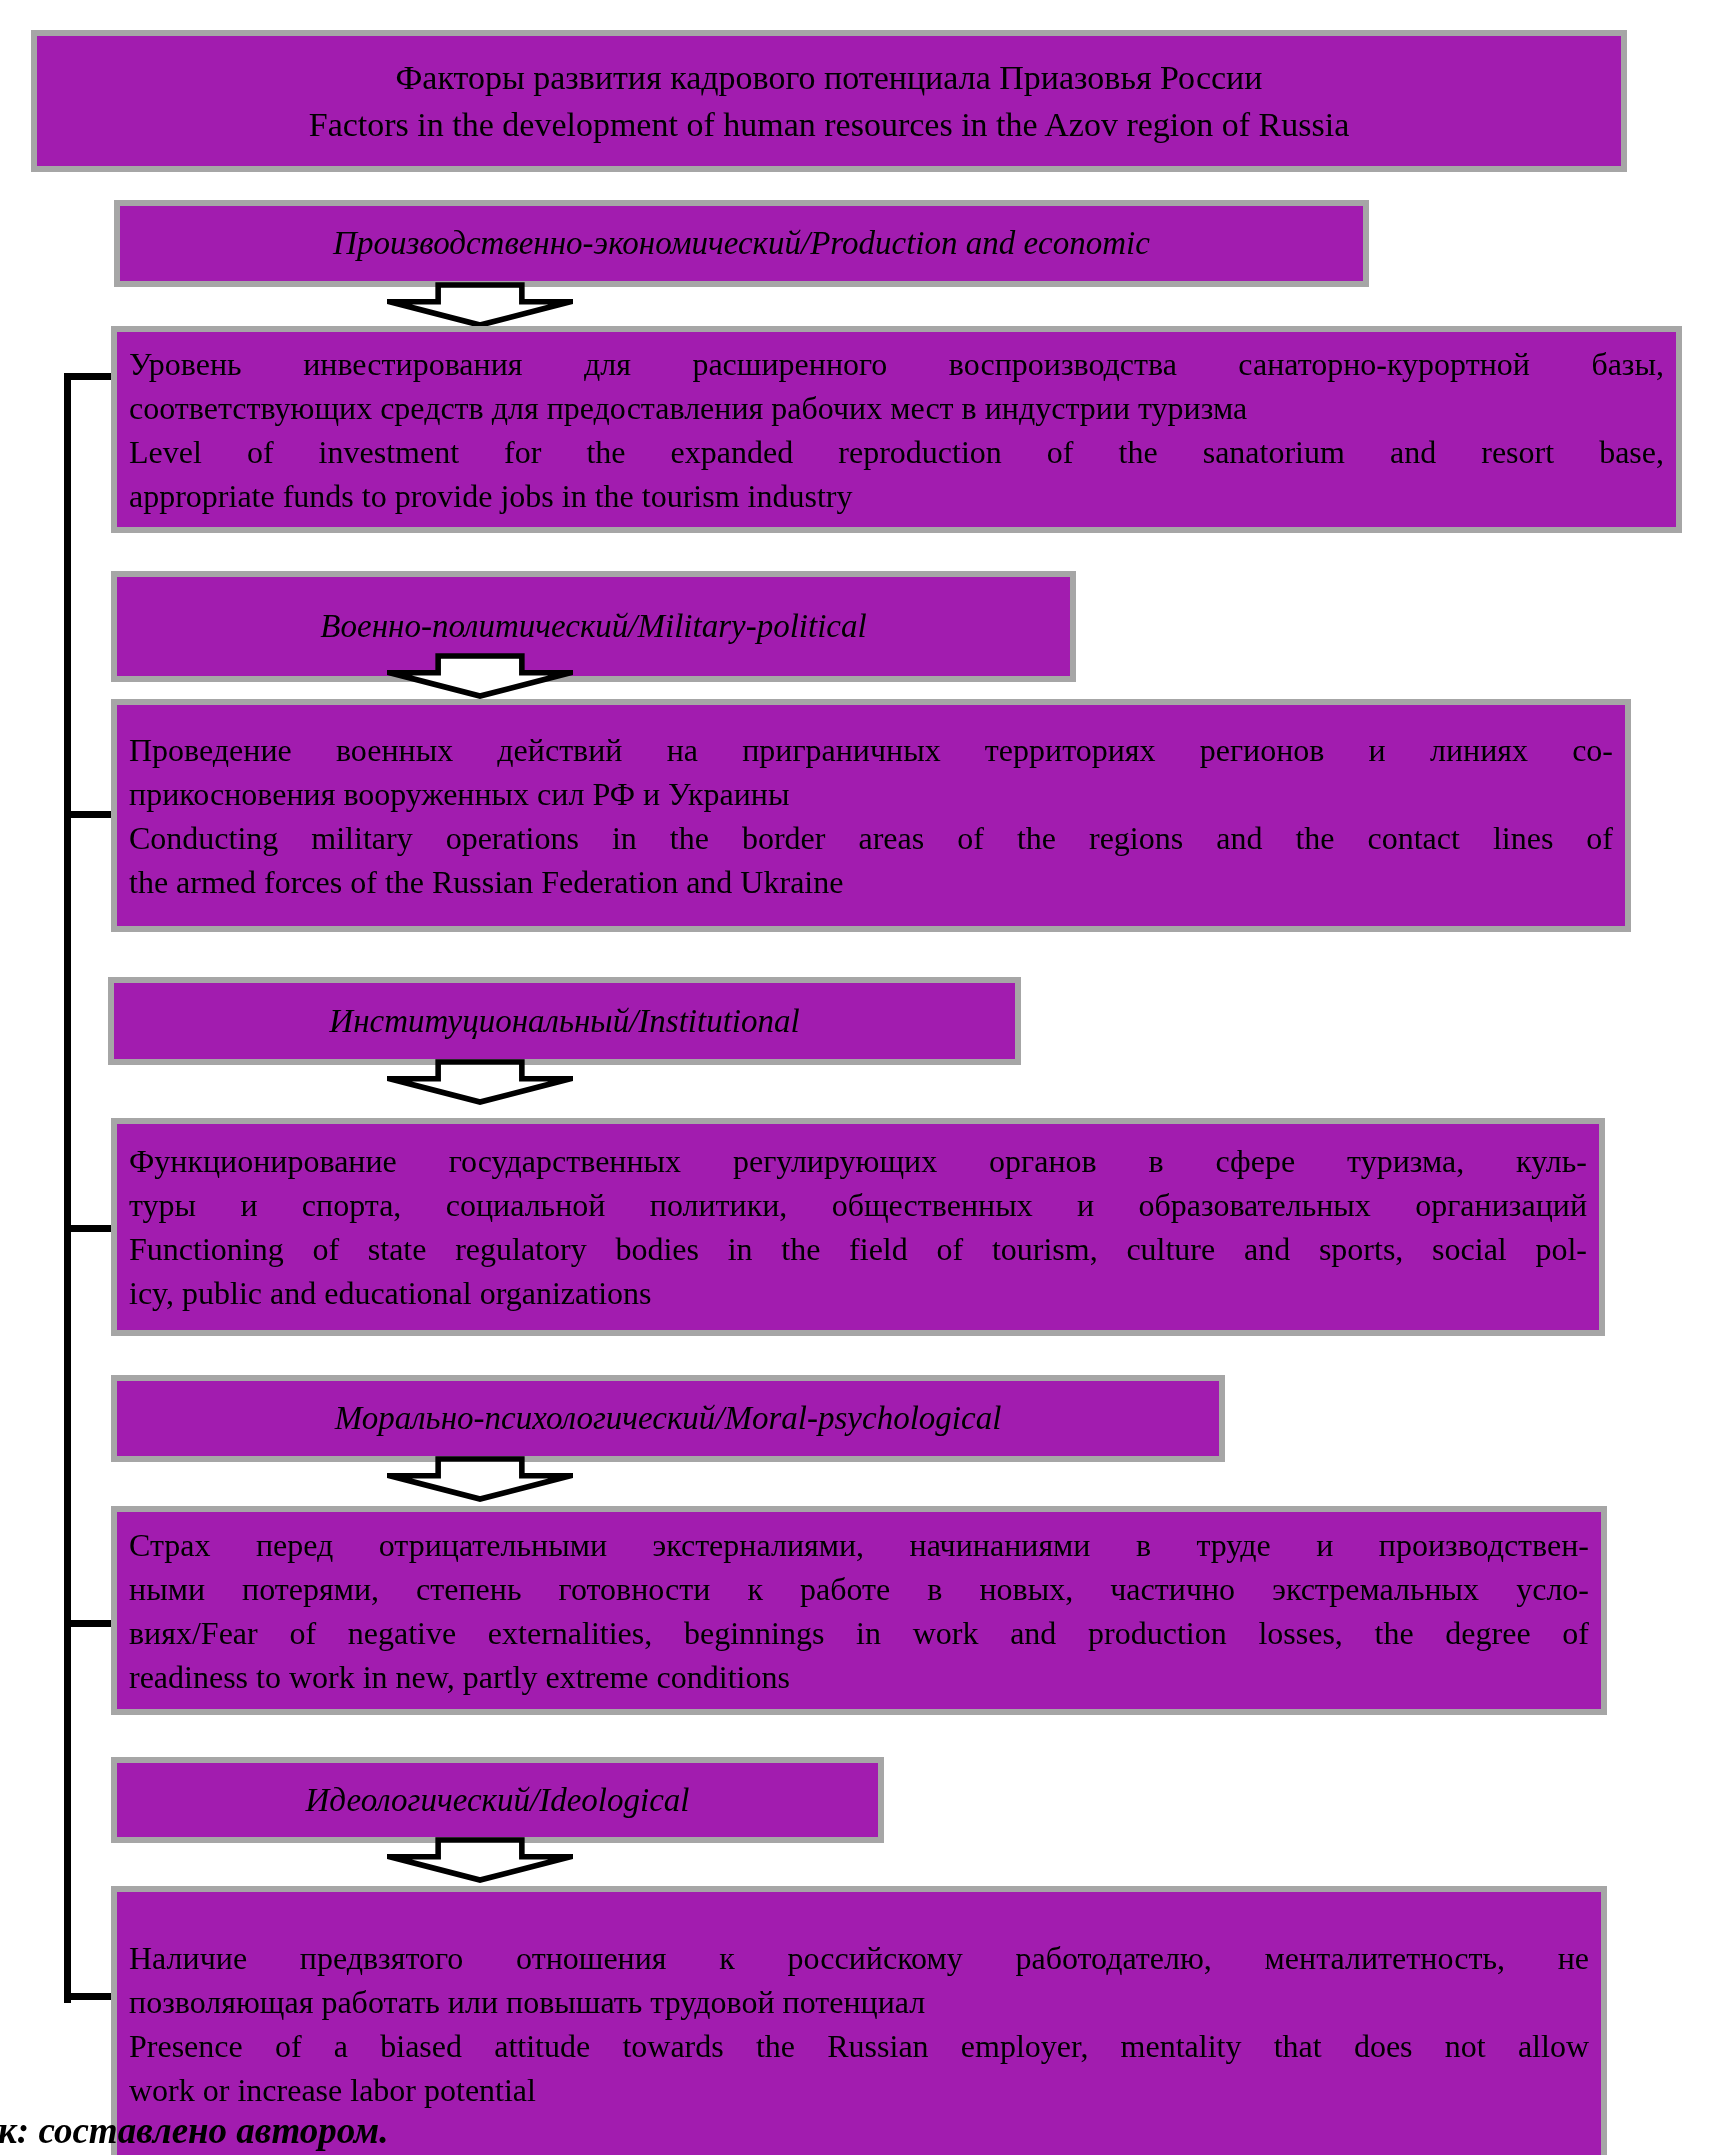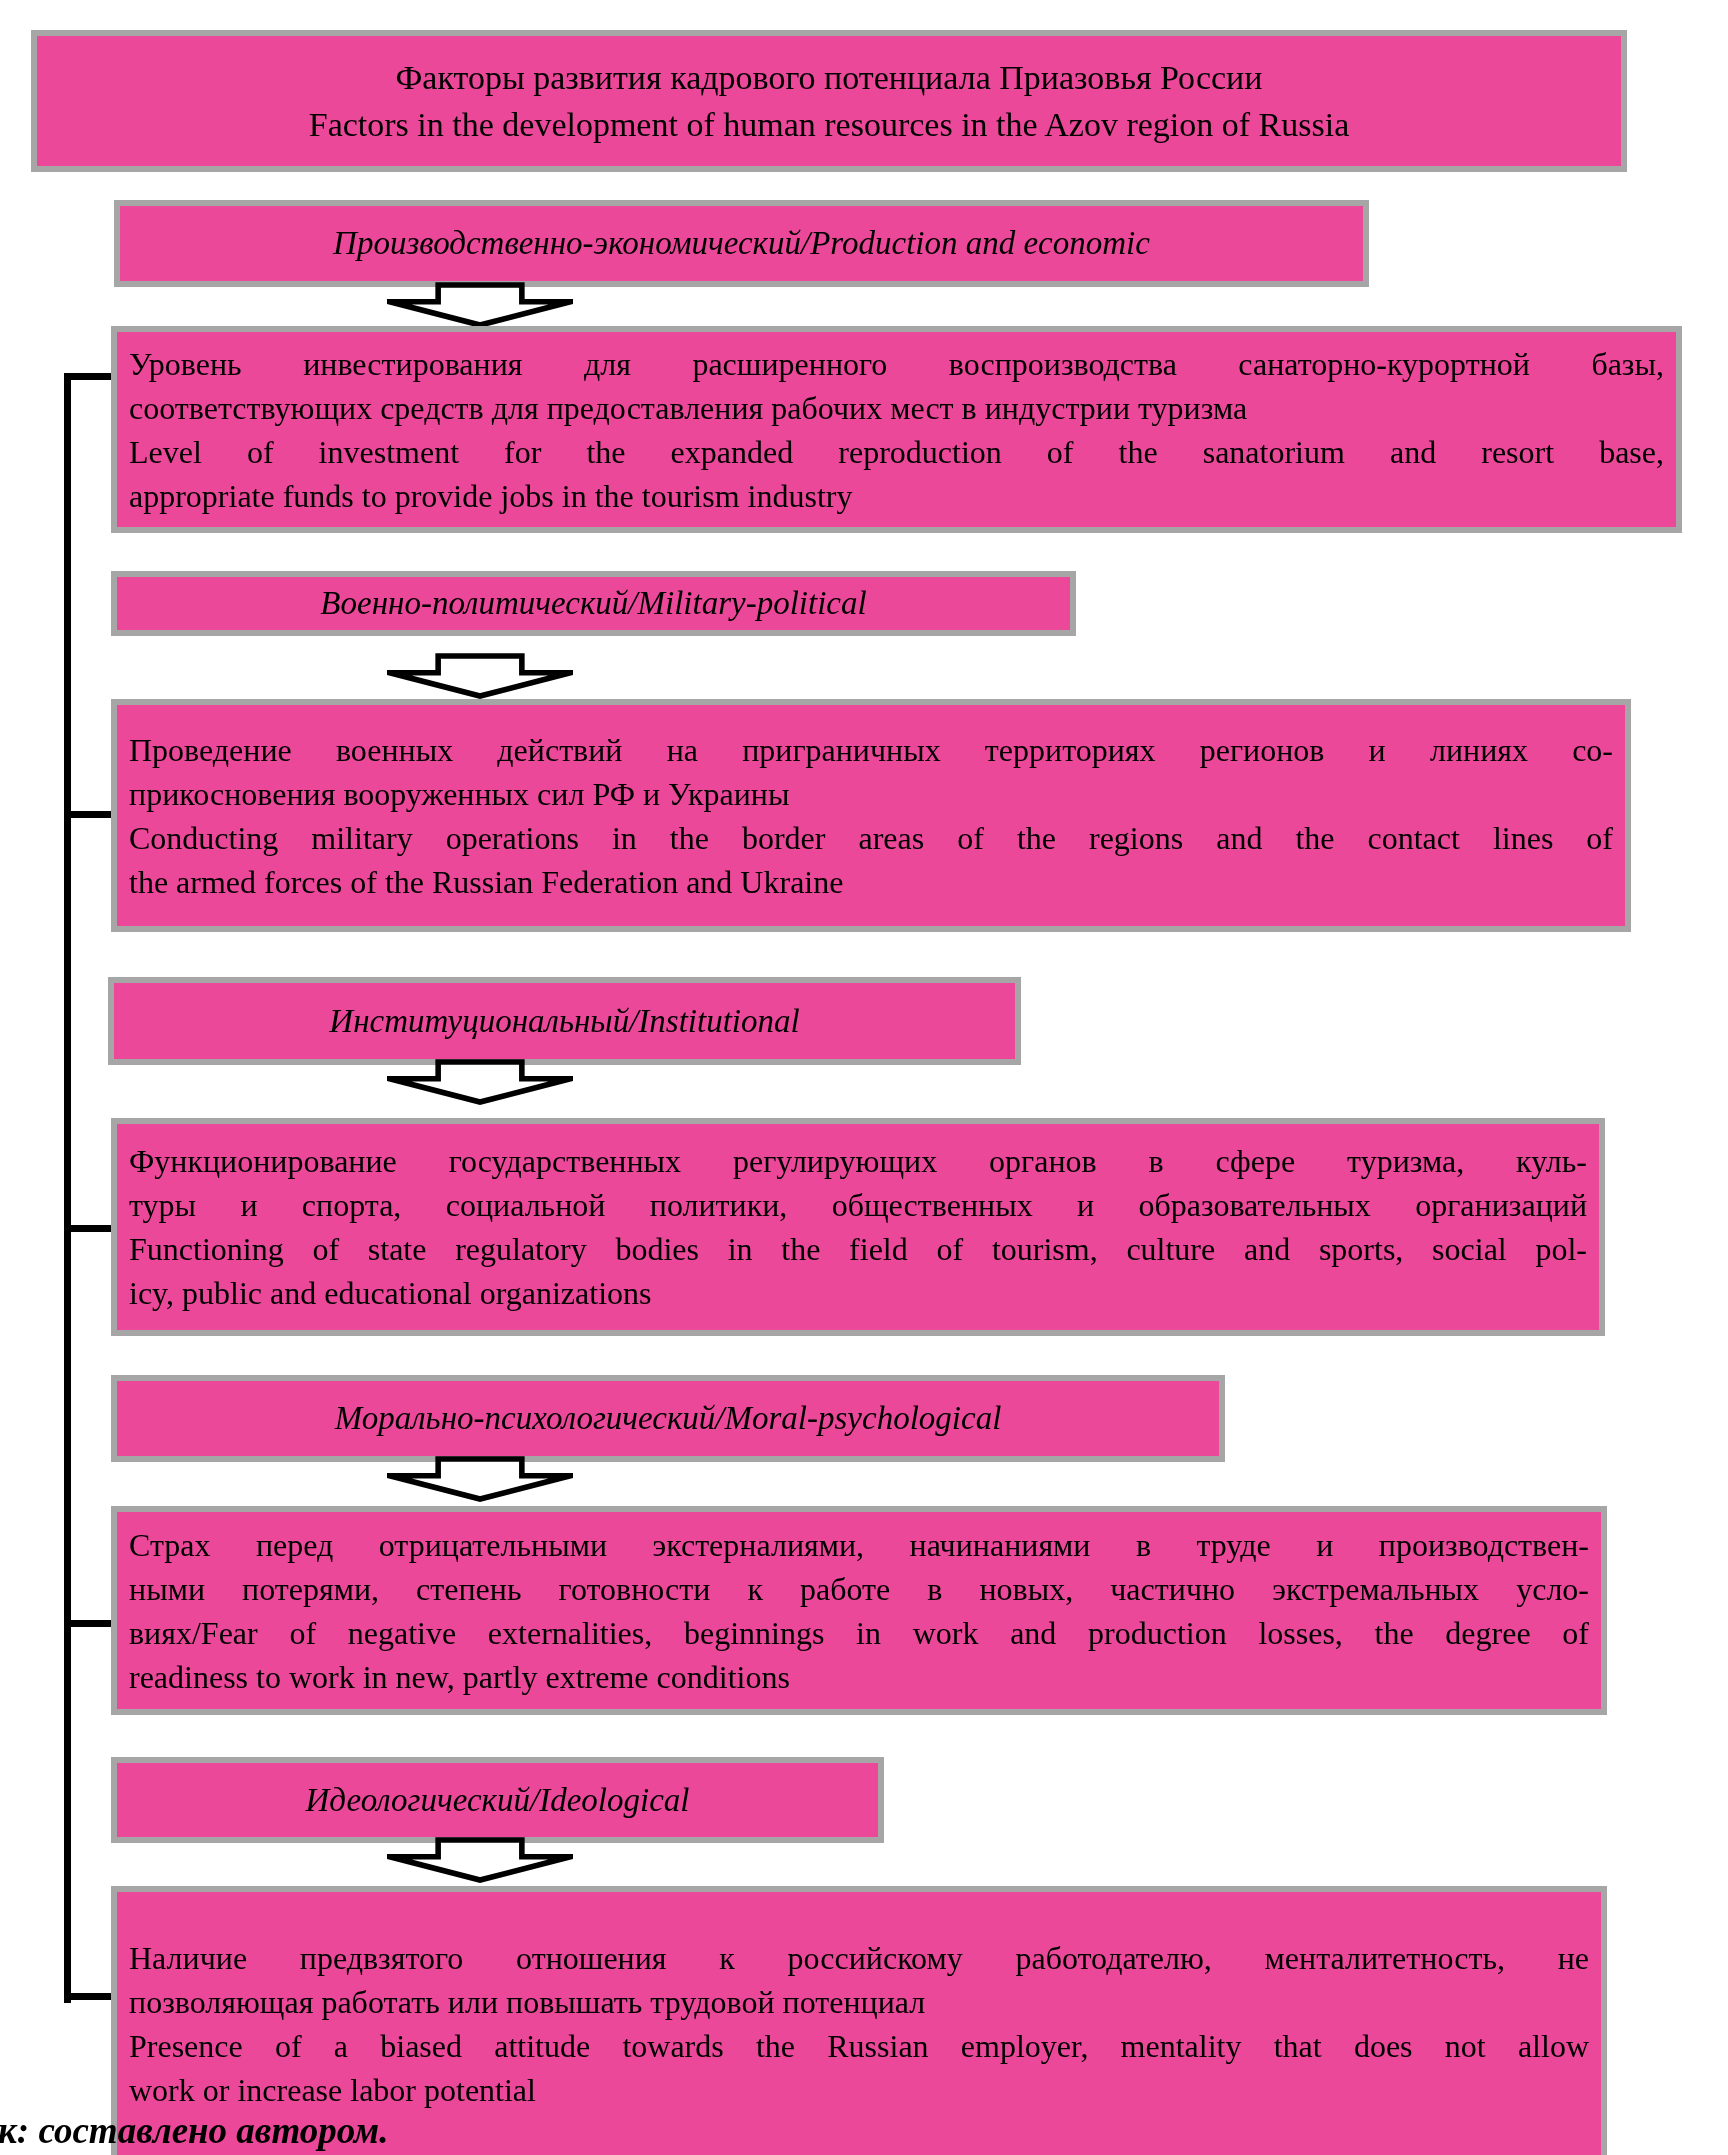--- a/index.html
+++ b/index.html
@@ -13,21 +13,21 @@
     position:relative;
     width:1728px;height:2155px;
     background:var(--bg);
     overflow:hidden;
     font-family:"Liberation Serif","DejaVu Serif",serif;
     color:var(--text);
   }
   .box{
     position:absolute;
     box-sizing:border-box;
-    background:#ec4899;
+    background:#a21caf;
     border:6.5px solid var(--box-border);
     font-family:Liberation Serif, serif;
   }
   .title-box{
     display:flex;flex-direction:column;justify-content:center;align-items:center;
     text-align:center;
     font-size:34px;line-height:47px;
   }
   .cat-box{
     display:flex;justify-content:center;align-items:center;
@@ -76,21 +76,21 @@
   <svg class="arrow" style="left:387px;top:282px;" viewBox="0 0 200 50">
     <polygon points="55,3 145,3 145,21 197,21 100,46 3,21 55,21" fill="#ffffff" stroke="#000000" stroke-width="6" stroke-miterlimit="10"></polygon>
   </svg>
   <div class="box content-box" style="left:111px;top:326px;width:1571px;height:207px;">
     <div class="tl j">Уровень инвестирования для расширенного воспроизводства санаторно-курортной базы,</div>
     <div class="tl l">соответствующих средств для предоставления рабочих мест в индустрии туризма</div>
     <div class="tl j">Level of investment for the expanded reproduction of the sanatorium and resort base,</div>
     <div class="tl l">appropriate funds to provide jobs in the tourism industry</div>
   </div>
 
-  <div class="box cat-box" style="left:111px;top:571px;width:965px;height:65px;">
+  <div class="box cat-box" style="left:111px;top:571px;width:965px;height:111px;">
     <span>Военно-политический/Military-political</span>
   </div>
   <svg class="arrow" style="left:387px;top:653px;" viewBox="0 0 200 50">
     <polygon points="55,3 145,3 145,21 197,21 100,46 3,21 55,21" fill="#ffffff" stroke="#000000" stroke-width="6" stroke-miterlimit="10"></polygon>
   </svg>
   <div class="box content-box" style="left:111px;top:699px;width:1520px;height:233px;">
     <div class="tl j">Проведение военных действий на приграничных территориях регионов и линиях со-</div>
     <div class="tl l">прикосновения вооруженных сил РФ и Украины</div>
     <div class="tl j">Conducting military operations in the border areas of the regions and the contact lines of</div>
     <div class="tl l">the armed forces of the Russian Federation and Ukraine</div>

